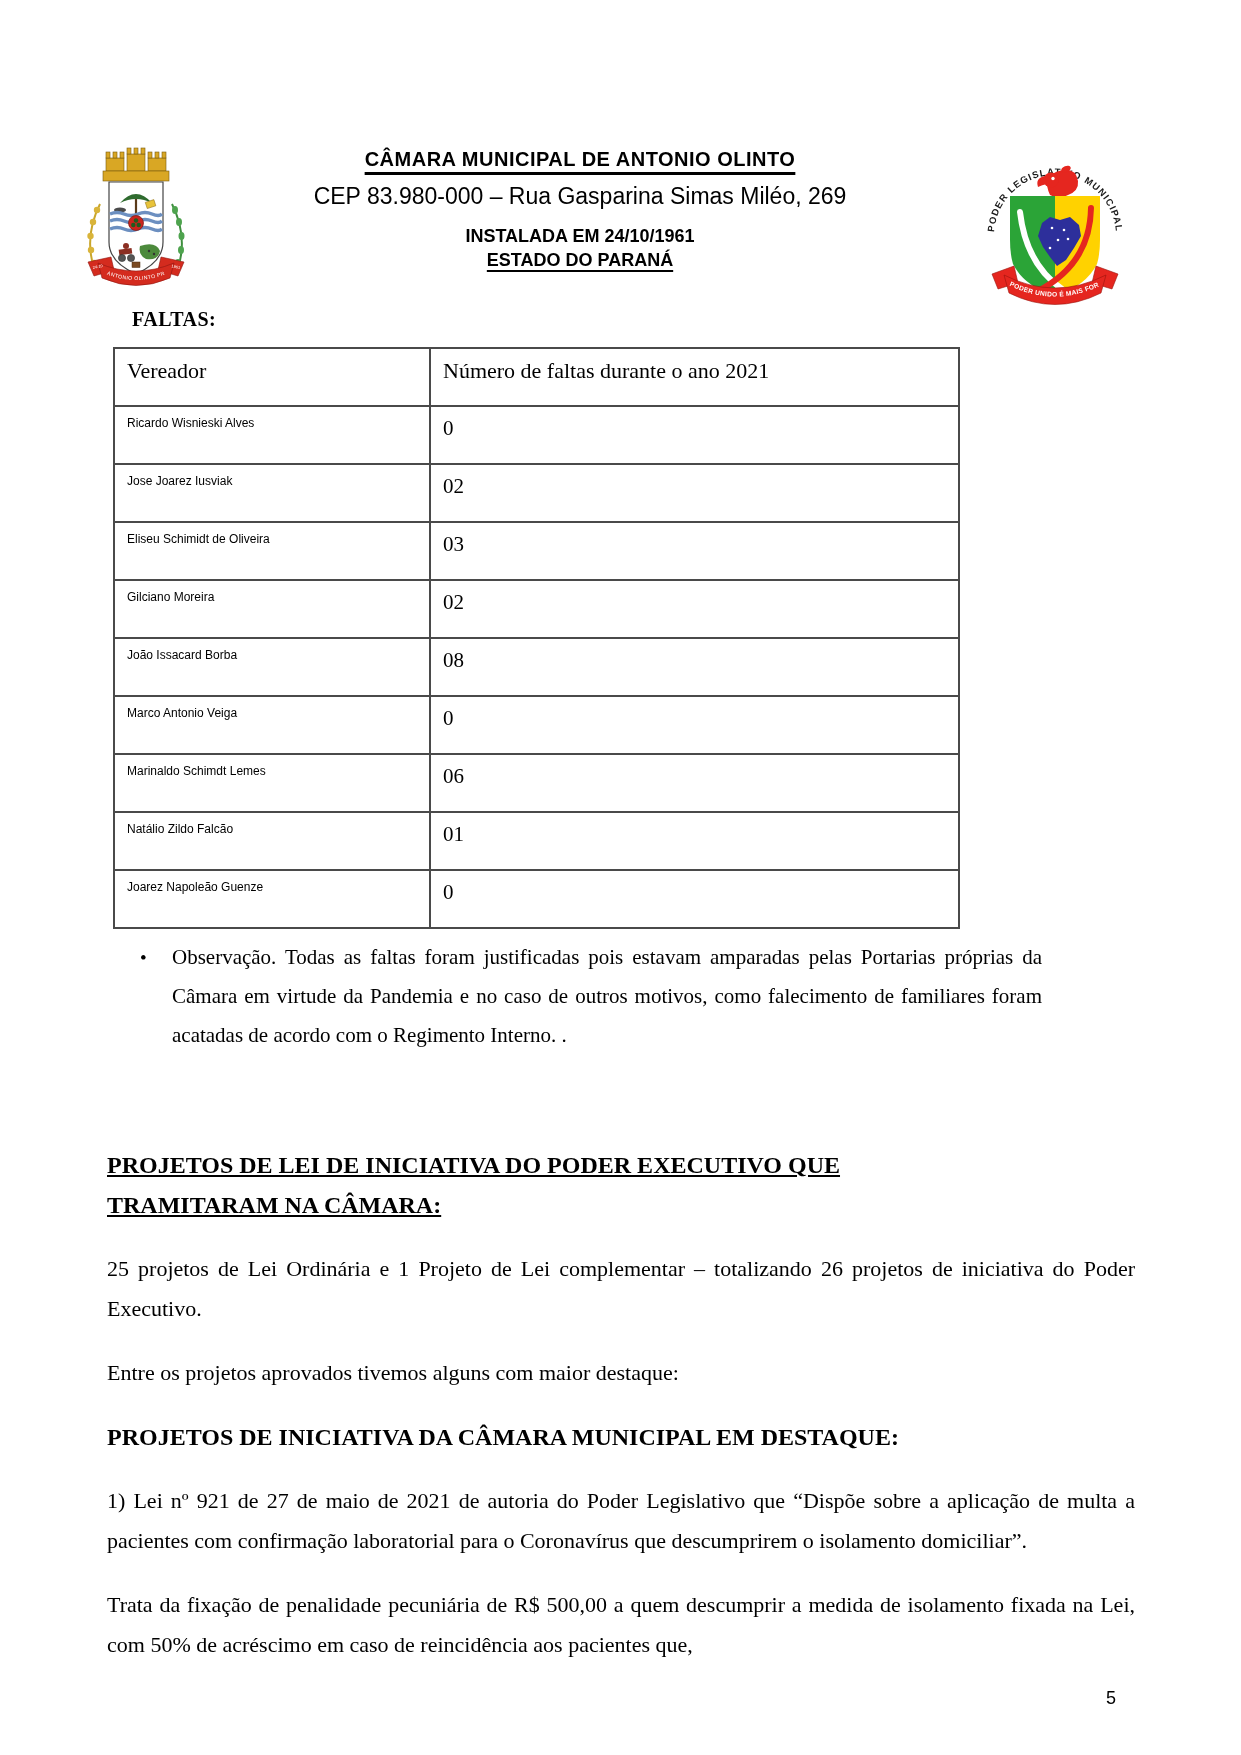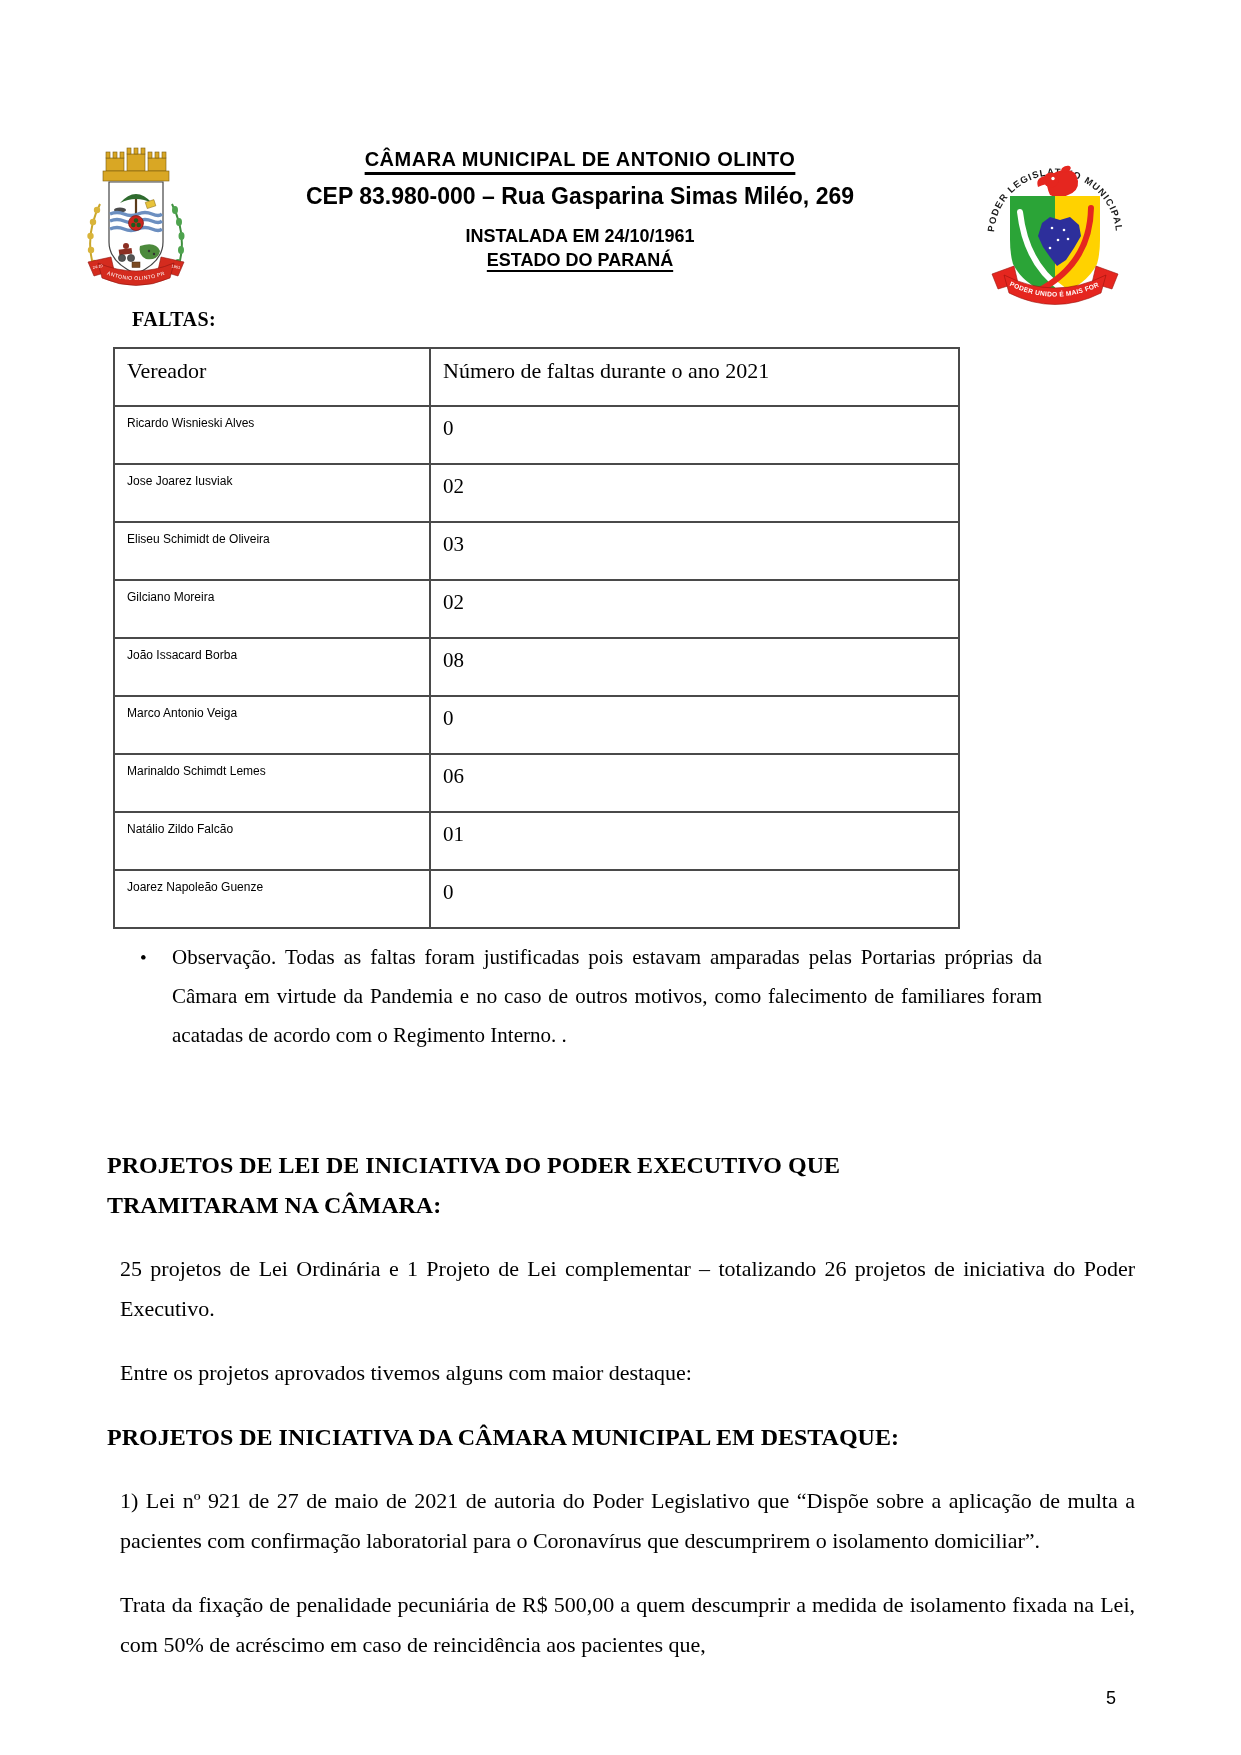--- a/index.html
+++ b/index.html
@@ -11,21 +11,21 @@
   }
   
   .coat-arms{position:absolute;top:146px;left:70px;width:132px;height:142px;}
   .seal{position:absolute;top:136px;left:980px;width:150px;height:178px;}
   .header-text{position:absolute;top:148px;left:230px;width:700px;text-align:center;}
   .doc-title{
     font-family:"Liberation Sans","DejaVu Sans",sans-serif;
     font-size:20px;font-weight:bold;letter-spacing:0.5px;
     text-decoration:underline;text-decoration-thickness:2.5px;text-underline-offset:6px;
   }
-  .doc-address{font-family:"Liberation Sans","DejaVu Sans",sans-serif;font-size:23px;margin-top:12px;font-weight:bold;}
+  .doc-address{font-family:"Liberation Sans","DejaVu Sans",sans-serif;font-size:23px;margin-top:12px;}
   .doc-installed{font-family:"Liberation Sans","DejaVu Sans",sans-serif;font-size:18px;font-weight:bold;margin-top:16px;}
   .doc-state{
     font-family:"Liberation Sans","DejaVu Sans",sans-serif;font-size:18px;font-weight:bold;margin-top:3px;
     text-decoration:underline;text-decoration-thickness:2px;text-underline-offset:4px;
   }
   
   .faltas-heading{position:absolute;top:294px;left:118px;font-size:20px;font-weight:bold;letter-spacing:0.5px;margin:14px;}
   table.faltas{
     position:absolute;top:347px;left:113px;width:845px;
     border-collapse:collapse;table-layout:fixed;
@@ -39,22 +39,22 @@
   table.faltas th{font-weight:normal;font-size:22px;text-align:left;}
   td.cell-name{font-family:"Liberation Sans","DejaVu Sans",sans-serif;font-size:12px;padding-top:11px;}
   td.cell-num{font-size:21px;}
   
   .obs{position:absolute;top:938px;left:140px;width:902px;display:flex;font-size:21px;line-height:39px;}
   .obs-bullet{width:32px;flex:0 0 32px;font-size:19px;}
   .obs-text{flex:1;text-align:justify;}
   
   .body-text{position:absolute;top:1145px;left:107px;width:1028px;font-size:22px;line-height:40px;}
   .body-text h3{font-size:24px;line-height:40px;font-weight:bold;margin:0 0 24px 0;}
-  .body-text h3.h-exec{max-width:910px;}
-  .body-text p{margin:0 0 24px 13px;text-align:justify;}
+  .body-text h3.h-exec{max-width:910px;text-decoration:underline;}
+  .body-text p{margin:0 0 24px 0;text-align:justify;}
   .page-number{
     position:absolute;top:1688px;left:1106px;
     font-family:"Liberation Sans","DejaVu Sans",sans-serif;font-size:18px;
   }
   svg text{font-family:"Liberation Sans","DejaVu Sans",sans-serif;}
 </style>
 </head>
 <body>
 
 <div class="page">

